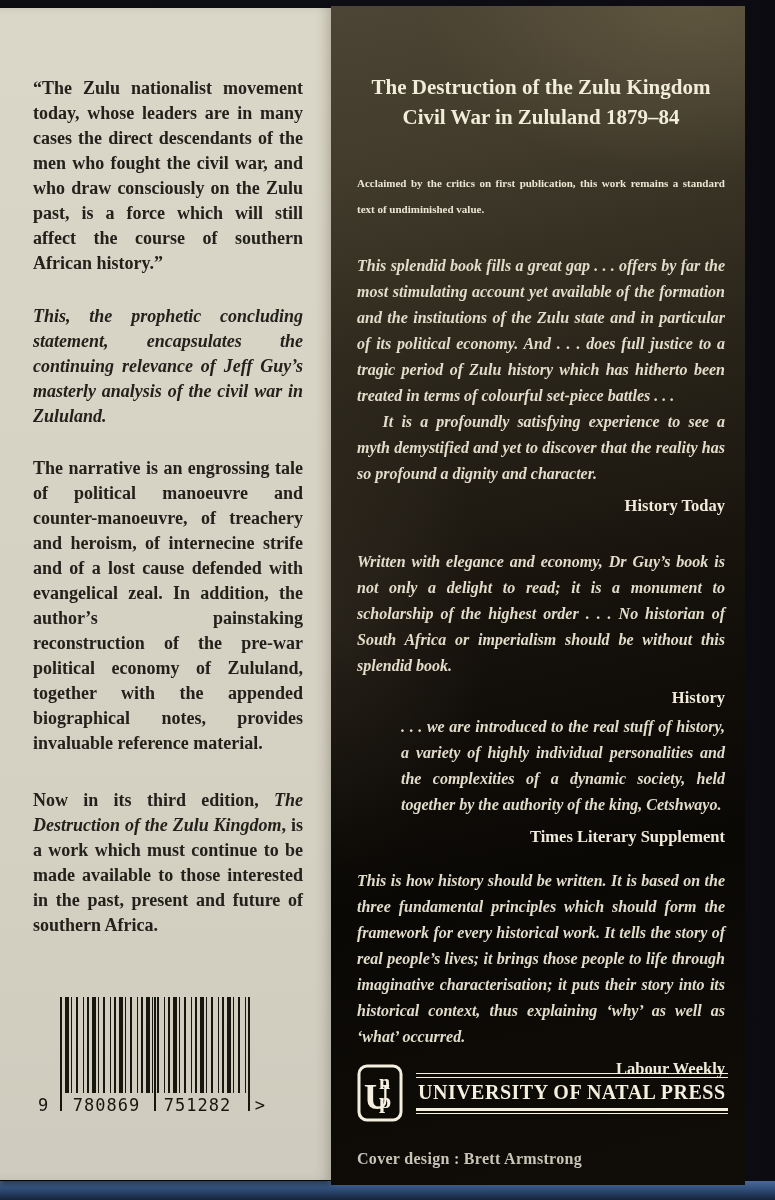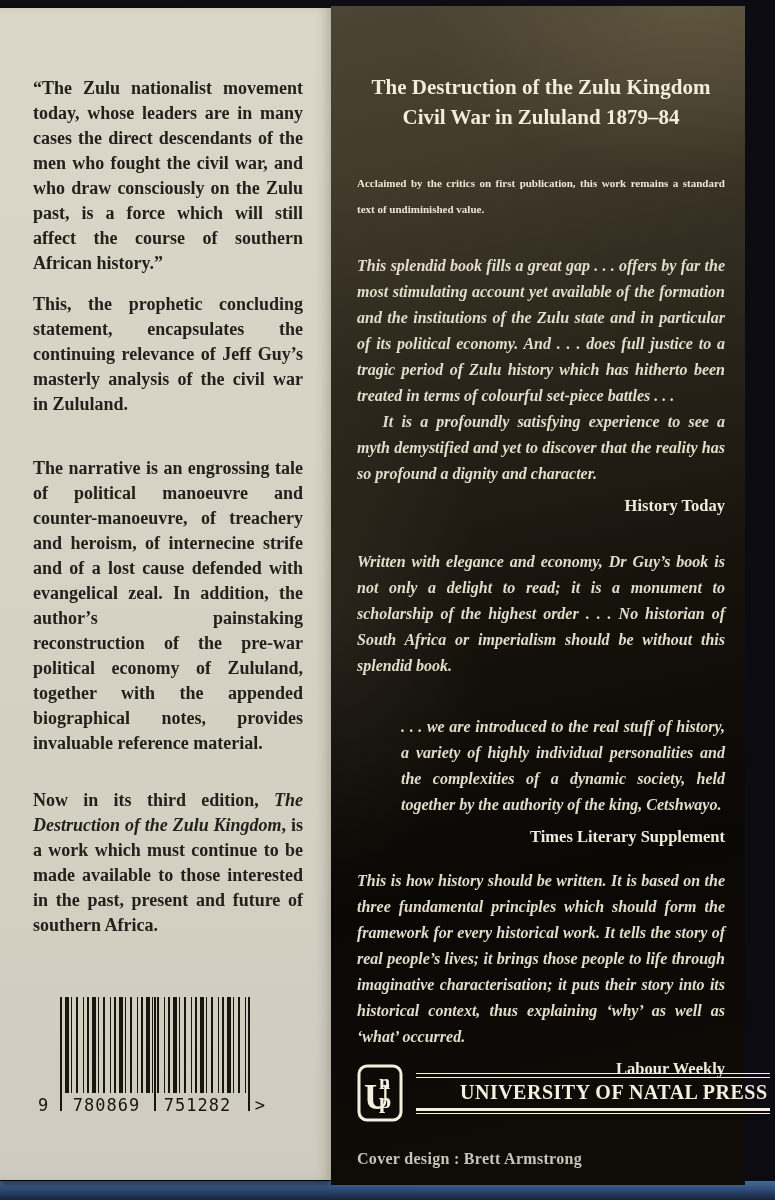--- a/index.html
+++ b/index.html
@@ -18,21 +18,21 @@
     position:absolute;left:0;top:8px;width:331px;height:1172px;
     background:linear-gradient(180deg,#dbd7c8 0%,#d6d2c3 55%,#cfccbf 100%);
     box-shadow:inset -9px 0 14px -7px rgba(40,35,25,.30), 0 4px 6px rgba(0,0,0,.5);
     color:#23211c;
   }
   .page-left p{
     position:absolute;left:33px;right:28px;margin:0;
     font-size:18px;line-height:25px;font-weight:bold;text-align:justify;
   }
   .blurb-1{top:68px;}
-  .blurb-2{top:284px;}
+  .blurb-2{top:296px;font-style:italic;}
   .blurb-3{top:448px;}
   .blurb-4{top:780px;}
   .book-title-italic{font-style:italic;}
   
   .barcode{position:absolute;left:38px;top:985px;width:228px;height:142px;}
   .bars{
     position:absolute;left:22px;right:16px;top:4px;height:96px;
     background:
       repeating-linear-gradient(90deg,
         #17160f 0 2px, transparent 2px 5px,
@@ -69,21 +69,21 @@
   .publisher{top:1058px;display:flex;align-items:center;gap:13px;}
   .unp-logo{flex:0 0 auto;width:46px;height:58px;}
   .pub-band{flex:1 1 auto;}
   .rule{background:#f4efdf;}
   .rule.r1{height:1px;margin-bottom:3px;}
   .rule.r2{height:1px;}
   .rule.r3{height:3px;margin-top:2px;}
   .rule.r4{height:1px;margin-top:2px;}
   .pub-name{
     font-weight:bold;font-size:20px;letter-spacing:.5px;color:#f4efdf;
-    text-align:center;padding:3px 2px 2px;white-space:nowrap;margin-left:42px;
+    text-align:center;padding:3px 2px 2px;white-space:nowrap;
   }
   .cover-credit{top:1144px;font-family:Liberation Serif, serif;
     font-size:16px;font-weight:bold;color:#c9c4b8;letter-spacing:.3px;}
 </style>
 </head>
 <body>
 
 <div class="bottom-strip"></div>
 
 <div class="page-left">
@@ -120,20 +120,21 @@
   <div class="abs cover-intro">Acclaimed by the critics on first publication, this work remains a standard text of undiminished value.</div>
 
   <div class="abs quote q1">
     <p>This splendid book fills a great gap . . . offers by far the most stimulating account yet available of the formation and the institutions of the Zulu state and in particular of its political economy. And . . . does full justice to a tragic period of Zulu history which has hitherto been treated in terms of colourful set-piece battles . . .</p>
     <p>It is a profoundly satisfying experience to see a myth demystified and yet to discover that the reality has so profound a dignity and character.</p>
     <div class="quote-source">History Today</div>
   </div>
 
   <div class="abs quote q2">
     <p>Written with elegance and economy, Dr Guy’s book is not only a delight to read; it is a monument to scholarship of the highest order . . . No historian of South Africa or imperialism should be without this splendid book.</p>
+    <div class="quote-source">History</div>
   </div>
 
   <div class="abs quote q3">
     <p>. . . we are introduced to the real stuff of history, a variety of highly individual personalities and the complexities of a dynamic society, held together by the authority of the king, Cetshwayo.</p>
     <div class="quote-source">Times Literary Supplement</div>
   </div>
 
   <div class="abs quote q4">
     <p>This is how history should be written. It is based on the three fundamental principles which should form the framework for every historical work. It tells the story of real people’s lives; it brings those people to life through imaginative characterisation; it puts their story into its historical context, thus explaining ‘why’ as well as ‘what’ occurred.</p>
     <div class="quote-source">Labour Weekly</div>

